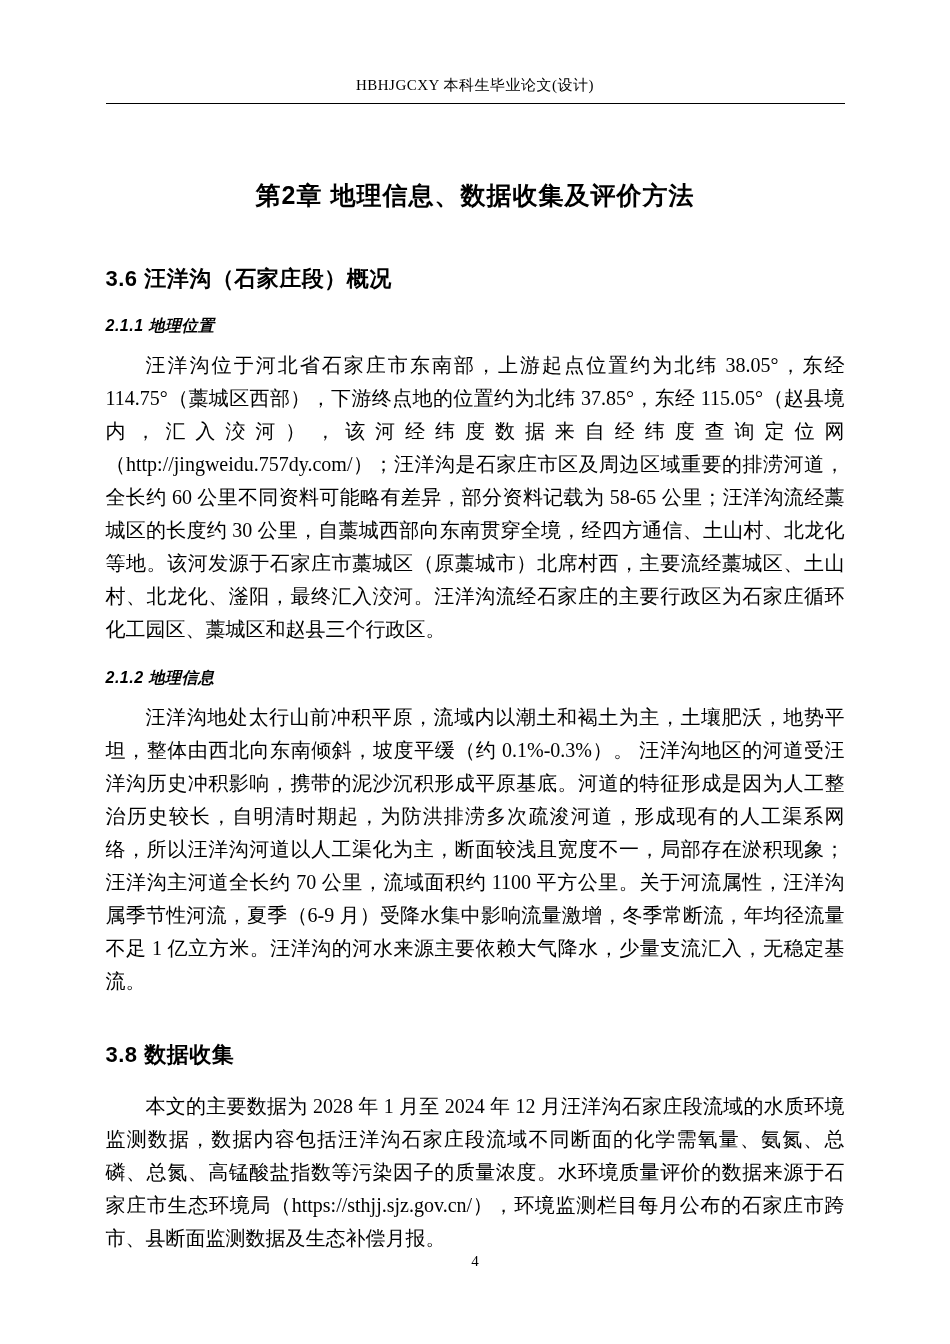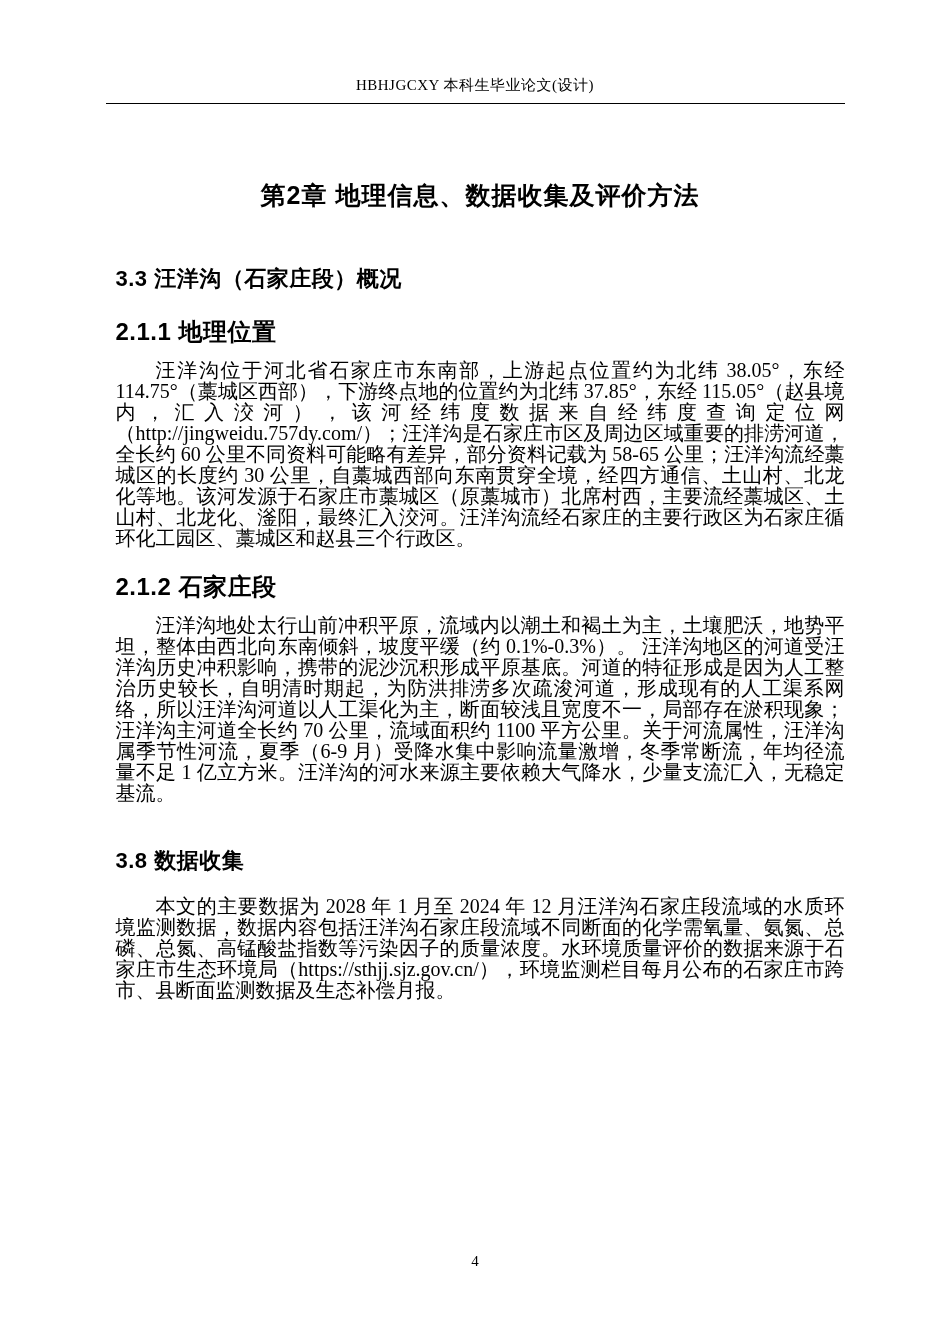--- a/index.html
+++ b/index.html
@@ -27,48 +27,49 @@
     color: #000000;
   }
   .header-rule {
     margin-top: 8px;
     border-bottom: 1px solid #000000;
     height: 0;
   }
   .doc-body {
     position: absolute;
     top: 103px;
-    left: 105px;
+    left: 95px;
     right: 95px;
   }
   .chapter-title {
     margin: 72px 0 52px 0;
     text-align: center;
     font-family: "Liberation Sans", "DejaVu Sans", sans-serif;
     font-size: 25px;
     font-weight: bold;
     letter-spacing: 1px;
   }
   .section-title {
     font-family: "Liberation Sans", "DejaVu Sans", sans-serif;
     font-size: 22px;
     font-weight: bold;
     margin: 42px 0 20px 0;
     letter-spacing: 0.5px;
   }
   .subsection-title {
     font-family: "Liberation Sans", "DejaVu Sans", sans-serif;
-    font-size: 24px;
+    font-size: 16px;
     font-weight: bold;
     margin: 22px 0 12px 0;
     letter-spacing: 0.5px;
+    font-style: italic;
   }
   .body-paragraph {
     font-size: 20px;
-    line-height: 21px;
+    line-height: 33px;
     text-align: justify;
     text-indent: 2em;
     margin: 0 0 14px 0;
   }
   .doc-footer {
     position: absolute;
     left: 0;
     right: 0;
     bottom: 78px;
     text-align: center;
@@ -85,27 +86,27 @@
 
   <header class="doc-header">
     <div class="header-text">HBHJGCXY 本科生毕业论文(设计)</div>
     <div class="header-rule"></div>
   </header>
 
   <main class="doc-body">
 
     <h1 class="chapter-title">第2章 地理信息、数据收集及评价方法</h1>
 
-    <h2 class="section-title">3.3 汪洋沟（石家庄段）概况</h2>
+    <h2 class="section-title">3.6 汪洋沟（石家庄段）概况</h2>
 
     <h3 class="subsection-title">2.1.1 地理位置</h3>
 
     <p class="body-paragraph">汪洋沟位于河北省石家庄市东南部，上游起点位置约为北纬 38.05°，东经 114.75°（藁城区西部），下游终点地的位置约为北纬 37.85°，东经 115.05°（赵县境内，汇入洨河），该河经纬度数据来自经纬度查询定位网（http://jingweidu.757dy.com/）；汪洋沟是石家庄市区及周边区域重要的排涝河道，全长约 60 公里不同资料可能略有差异，部分资料记载为 58-65 公里；汪洋沟流经藁城区的长度约 30 公里，自藁城西部向东南贯穿全境，经四方通信、土山村、北龙化等地。该河发源于石家庄市藁城区（原藁城市）北席村西，主要流经藁城区、土山村、北龙化、滏阳，最终汇入洨河。汪洋沟流经石家庄的主要行政区为石家庄循环化工园区、藁城区和赵县三个行政区。</p>
 
-    <h3 class="subsection-title">2.1.2 石家庄段</h3>
+    <h3 class="subsection-title">2.1.2 地理信息</h3>
 
     <p class="body-paragraph">汪洋沟地处太行山前冲积平原，流域内以潮土和褐土为主，土壤肥沃，地势平坦，整体由西北向东南倾斜，坡度平缓（约 0.1%-0.3%）。 汪洋沟地区的河道受汪洋沟历史冲积影响，携带的泥沙沉积形成平原基底。河道的特征形成是因为人工整治历史较长，自明清时期起，为防洪排涝多次疏浚河道，形成现有的人工渠系网络，所以汪洋沟河道以人工渠化为主，断面较浅且宽度不一，局部存在淤积现象；汪洋沟主河道全长约 70 公里，流域面积约 1100 平方公里。关于河流属性，汪洋沟属季节性河流，夏季（6-9 月）受降水集中影响流量激增，冬季常断流，年均径流量不足 1 亿立方米。汪洋沟的河水来源主要依赖大气降水，少量支流汇入，无稳定基流。</p>
 
     <h2 class="section-title">3.8 数据收集</h2>
 
     <p class="body-paragraph">本文的主要数据为 2028 年 1 月至 2024 年 12 月汪洋沟石家庄段流域的水质环境监测数据，数据内容包括汪洋沟石家庄段流域不同断面的化学需氧量、氨氮、总磷、总氮、高锰酸盐指数等污染因子的质量浓度。水环境质量评价的数据来源于石家庄市生态环境局（https://sthjj.sjz.gov.cn/），环境监测栏目每月公布的石家庄市跨市、县断面监测数据及生态补偿月报。</p>
 
   </main>
 
   <footer class="doc-footer">

